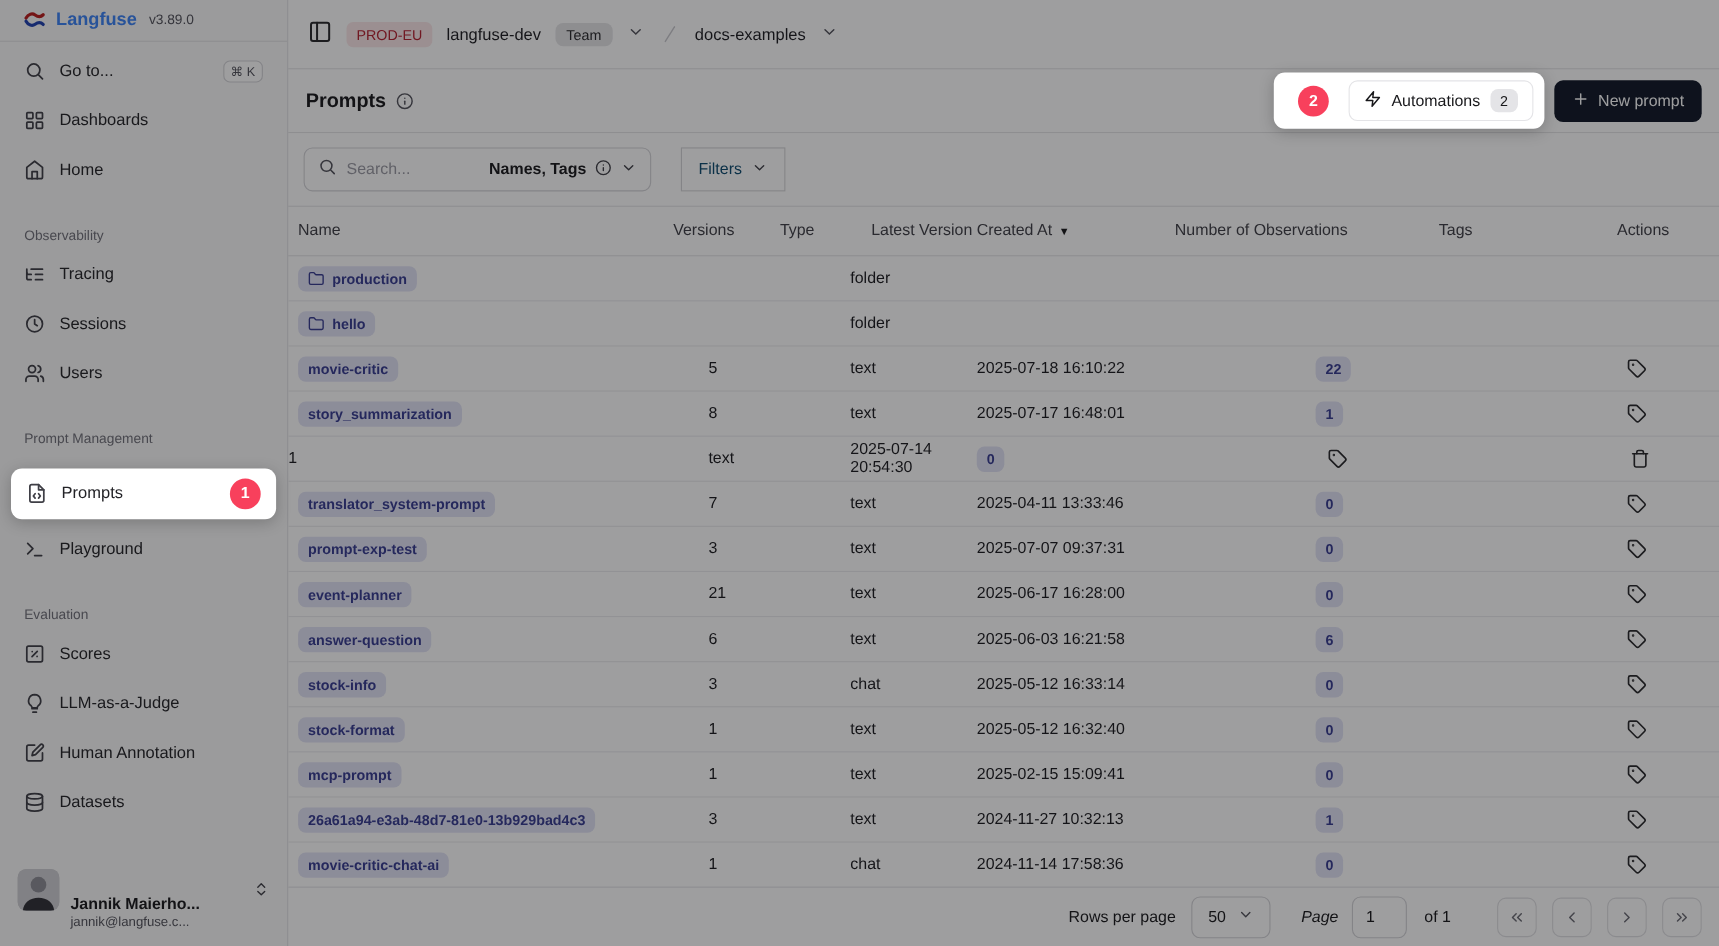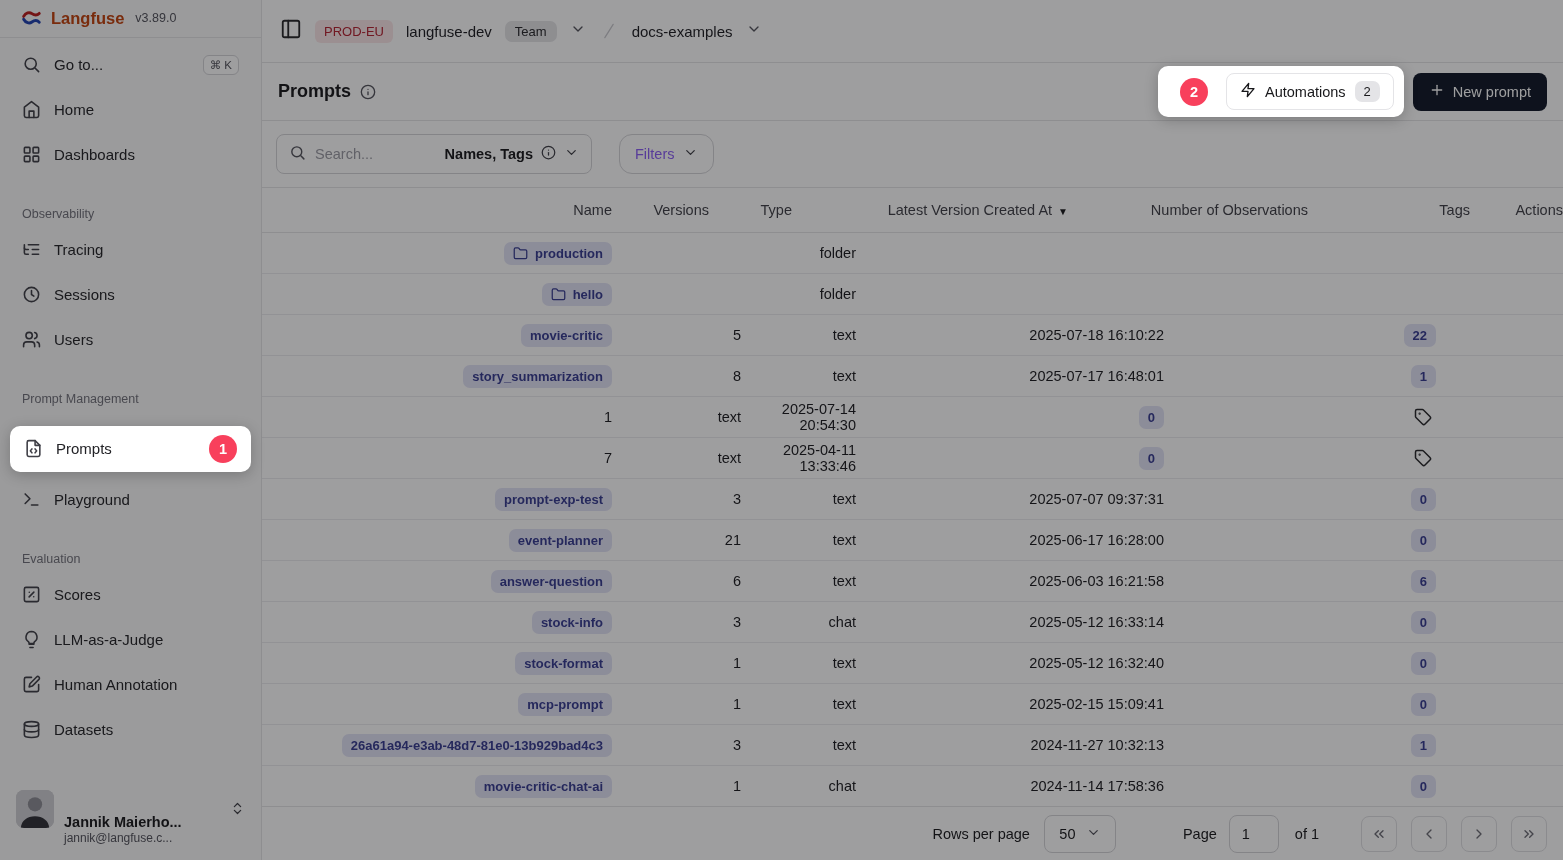--- a/index.html
+++ b/index.html
@@ -11,21 +11,21 @@
   
   .dim-overlay { position:fixed; inset:0; background:rgba(12,12,14,0.40); z-index:50; pointer-events:none; }
   .spotlight { position:relative; z-index:60; }
   .step-circle { width:28px; height:28px; min-width:28px; border-radius:50%; background:#f8405c;
     color:#fff; font-size:14.5px; font-weight:700; display:flex; align-items:center; justify-content:center; }
 
   
   .sidebar { width:262px; min-width:262px; background:#fafafa; border-right:1px solid #e4e4e7; display:flex; flex-direction:column; }
   .sidebar-header { height:63px; display:flex; align-items:center; gap:9px; padding:0 20px; border-bottom:1px solid #e4e4e7; }
   .logo svg { width:22px; height:22px; display:block; }
-  .app-name { font-weight:700; font-size:16.5px; color:#c2410c; }
+  .app-name { font-weight:700; font-size:16.5px; color:#3b82f6; }
   .app-version { font-size:12.5px; color:#52525b; margin-left:2px; }
   .sidebar-nav { flex:1; padding:12px 12px 0 12px; display:flex; flex-direction:column; }
   .nav-item { display:flex; align-items:center; gap:13px; height:30px; padding:0 10px; border-radius:8px;
     color:#232327; font-size:15px; margin-bottom:15px; cursor:pointer; }
   .nav-item .nicon { display:flex; }
   .nav-item .nicon svg { width:19px; height:19px; stroke:#3f3f46; }
   .kbd { margin-left:auto; border:1px solid #d4d4d8; border-radius:6px; padding:2px 6px; font-size:11.5px; color:#52525b; background:#fff; }
   .section-title { font-size:12.5px; color:#71717a; margin:22px 0 14px 10px; }
   .nav-item.spotlight { height:46px; background:#fff; border-radius:10px; margin:6px -2px 13px -2px; padding:0 14px;
     box-shadow:0 3px 14px rgba(0,0,0,.22); }
@@ -70,25 +70,25 @@
   .content { flex:1; display:flex; flex-direction:column; min-height:0; }
   .toolbar { padding:13px 14px; display:flex; align-items:center; gap:27px; }
   .search-box { width:316px; height:40px; border:1px solid #d4d4d8; border-radius:8px; display:flex; align-items:center;
     gap:9px; padding:0 12px; background:#fff; }
   .search-box .sicon svg { width:17px; height:17px; stroke:#52525b; }
   .search-input { border:none; outline:none; flex:1; min-width:0; font-family:inherit; font-size:14.5px; color:#18181b; background:transparent; }
   .search-input::placeholder { color:#9a9aa3; }
   .search-scope { display:flex; align-items:center; gap:8px; font-size:14.5px; font-weight:600; color:#18181b; cursor:pointer; white-space:nowrap; }
   .search-scope svg { width:15px; height:15px; stroke:#3f3f46; }
   .filters-btn { display:flex; align-items:center; gap:9px; height:40px; border:1px solid #d4d4d8; background:#fff;
-    border-radius:13px; padding:0 15px; font-family:inherit; font-size:14.5px; font-weight:500; color:#8b5cf6; cursor:pointer; }
+    border-radius:0; padding:0 15px; font-family:inherit; font-size:14.5px; font-weight:500; color:#0c4a6e; cursor:pointer; }
   .filters-btn svg { width:15px; height:15px; stroke:#3f3f46; }
 
   
-  .grid-cols { display:grid; grid-template-columns:350px 97px 83px 276px 240px 162px 1fr; align-items:center;text-align:right; }
+  .grid-cols { display:grid; grid-template-columns:350px 97px 83px 276px 240px 162px 1fr; align-items:center; }
   .thead { height:46px; border-top:1px solid #e4e4e7; border-bottom:1px solid #e4e4e7; color:#3f3f46;
     font-size:14.5px; font-weight:500; }
   .thead > div { cursor:pointer; }
   .thead > div:first-child { padding-left:9px; }
   .sort-ind { font-size:10px; margin-left:6px; color:#18181b; }
   .tbody { flex:1; overflow:hidden; }
   .trow { height:41px; border-bottom:1px solid #ececee; font-size:14.5px; color:#1a1a1e; cursor:pointer;gap:32px; }
   .cell-name { padding-left:9px; min-width:0; }
   .pill { display:inline-flex; align-items:center; gap:7px; background:#e2e3f6; color:#363b90; font-weight:700;
     font-size:13px; padding:4px 9px; border-radius:7px; white-space:nowrap; max-width:334px; cursor:pointer; }
@@ -100,21 +100,21 @@
   .icon-btn { background:none; border:none; display:inline-flex; cursor:pointer; padding:4px; }
   .icon-btn svg { width:18px; height:18px; stroke:#27272a; }
 
   
   .pagination { height:54px; min-height:54px; border-top:1px solid #e4e4e7; display:flex; align-items:center;
     justify-content:flex-end; padding:0 16px; font-size:14.5px; color:#18181b; }
   .rpp-label { margin-right:14px; }
   .select-box { display:flex; align-items:center; justify-content:center; gap:10px; width:72px; height:38px;
     border:1px solid #d4d4d8; border-radius:8px; background:#fff; cursor:pointer; }
   .select-box svg { width:15px; height:15px; stroke:#52525b; }
-  .page-label { margin-left:67px; margin-right:12px; }
+  .page-label { margin-left:28px; margin-right:12px;font-style:italic; }
   .page-input { width:50px; height:38px; border:1px solid #d4d4d8; border-radius:8px; text-align:left; padding-left:12px;
     font-family:inherit; font-size:14.5px; color:#18181b; outline:none; background:#fff; }
   .of-label { margin-left:16px; }
   .pager { display:flex; gap:14px; margin-left:42px; }
   .pg-btn { width:36px; height:36px; border:1px solid #e0e0e3; border-radius:8px; background:#fff; display:flex;
     align-items:center; justify-content:center; cursor:pointer; }
   .pg-btn svg { width:16px; height:16px; stroke:#6b6b74; }
 </style>
 </head>
 <body>
@@ -140,36 +140,36 @@
               <circle cx="11" cy="11" r="7"></circle>
               <path d="m21 21-4.3-4.3"></path>
             </svg>
           </span>
         <span>Go to...</span>
         <span class="kbd">⌘ K</span>
       </div>
     <div class="nav-item">
           <span class="nicon">
             <svg viewBox="0 0 24 24" fill="none" stroke="currentColor" stroke-width="2" stroke-linecap="round" stroke-linejoin="round">
-              <path d="m3 9 9-7 9 7v11a2 2 0 0 1-2 2H5a2 2 0 0 1-2-2z"></path>
-              <path d="M9 22v-8h6v8"></path>
-            </svg>
-          </span>
-          <span>Home</span>
-        </div>
-        <div class="nav-item">
-          <span class="nicon">
-            <svg viewBox="0 0 24 24" fill="none" stroke="currentColor" stroke-width="2" stroke-linecap="round" stroke-linejoin="round">
               <rect x="3" y="3" width="7" height="7" rx="1"></rect>
               <rect x="14" y="3" width="7" height="7" rx="1"></rect>
               <rect x="3" y="14" width="7" height="7" rx="1"></rect>
               <rect x="14" y="14" width="7" height="7" rx="1"></rect>
             </svg>
           </span>
           <span>Dashboards</span>
+        </div>
+        <div class="nav-item">
+          <span class="nicon">
+            <svg viewBox="0 0 24 24" fill="none" stroke="currentColor" stroke-width="2" stroke-linecap="round" stroke-linejoin="round">
+              <path d="m3 9 9-7 9 7v11a2 2 0 0 1-2 2H5a2 2 0 0 1-2-2z"></path>
+              <path d="M9 22v-8h6v8"></path>
+            </svg>
+          </span>
+          <span>Home</span>
         </div>
         <div class="section-title">Observability</div>
         <div class="nav-item">
           <span class="nicon">
             <svg viewBox="0 0 24 24" fill="none" stroke="currentColor" stroke-width="2" stroke-linecap="round" stroke-linejoin="round">
               <path d="M21 12h-8"></path>
               <path d="M21 6H8"></path>
               <path d="M21 18h-8"></path>
               <path d="M3 6v4c0 1.1.9 2 2 2h3"></path>
               <path d="M3 10v6c0 1.1.9 2 2 2h3"></path>
@@ -484,20 +484,23 @@
                 <span style="display:flex">
                   <svg viewBox="0 0 24 24" fill="none" stroke="currentColor" stroke-width="2" stroke-linecap="round" stroke-linejoin="round">
                     <path d="M3 6h18"></path>
                     <path d="M19 6v14a2 2 0 0 1-2 2H7a2 2 0 0 1-2-2V6"></path>
                     <path d="M8 6V4a2 2 0 0 1 2-2h4a2 2 0 0 1 2 2v2"></path>
                   </svg>
                 </span>
               </button></div>
           </div>
           <div class="trow grid-cols">
+            <div class="cell-name"><span class="pill">
+                <span>translator_system-prompt</span>
+              </span></div>
             <div class="cell-versions">7</div>
             <div class="cell-type">text</div>
             <div class="cell-created">2025-04-11 13:33:46</div>
             <div class="cell-observations"><span class="obs-pill">0</span></div>
             <div class="cell-tags"><button class="icon-btn">
                 <span style="display:flex">
                   <svg viewBox="0 0 24 24" fill="none" stroke="currentColor" stroke-width="2" stroke-linecap="round" stroke-linejoin="round">
                     <path d="M12.586 2.586A2 2 0 0 0 11.172 2H4a2 2 0 0 0-2 2v7.172a2 2 0 0 0 .586 1.414l8.704 8.704a2.426 2.426 0 0 0 3.42 0l6.58-6.58a2.426 2.426 0 0 0 0-3.42z"></path>
                     <circle cx="7.5" cy="7.5" r=".5" fill="currentColor"></circle>
                   </svg>

